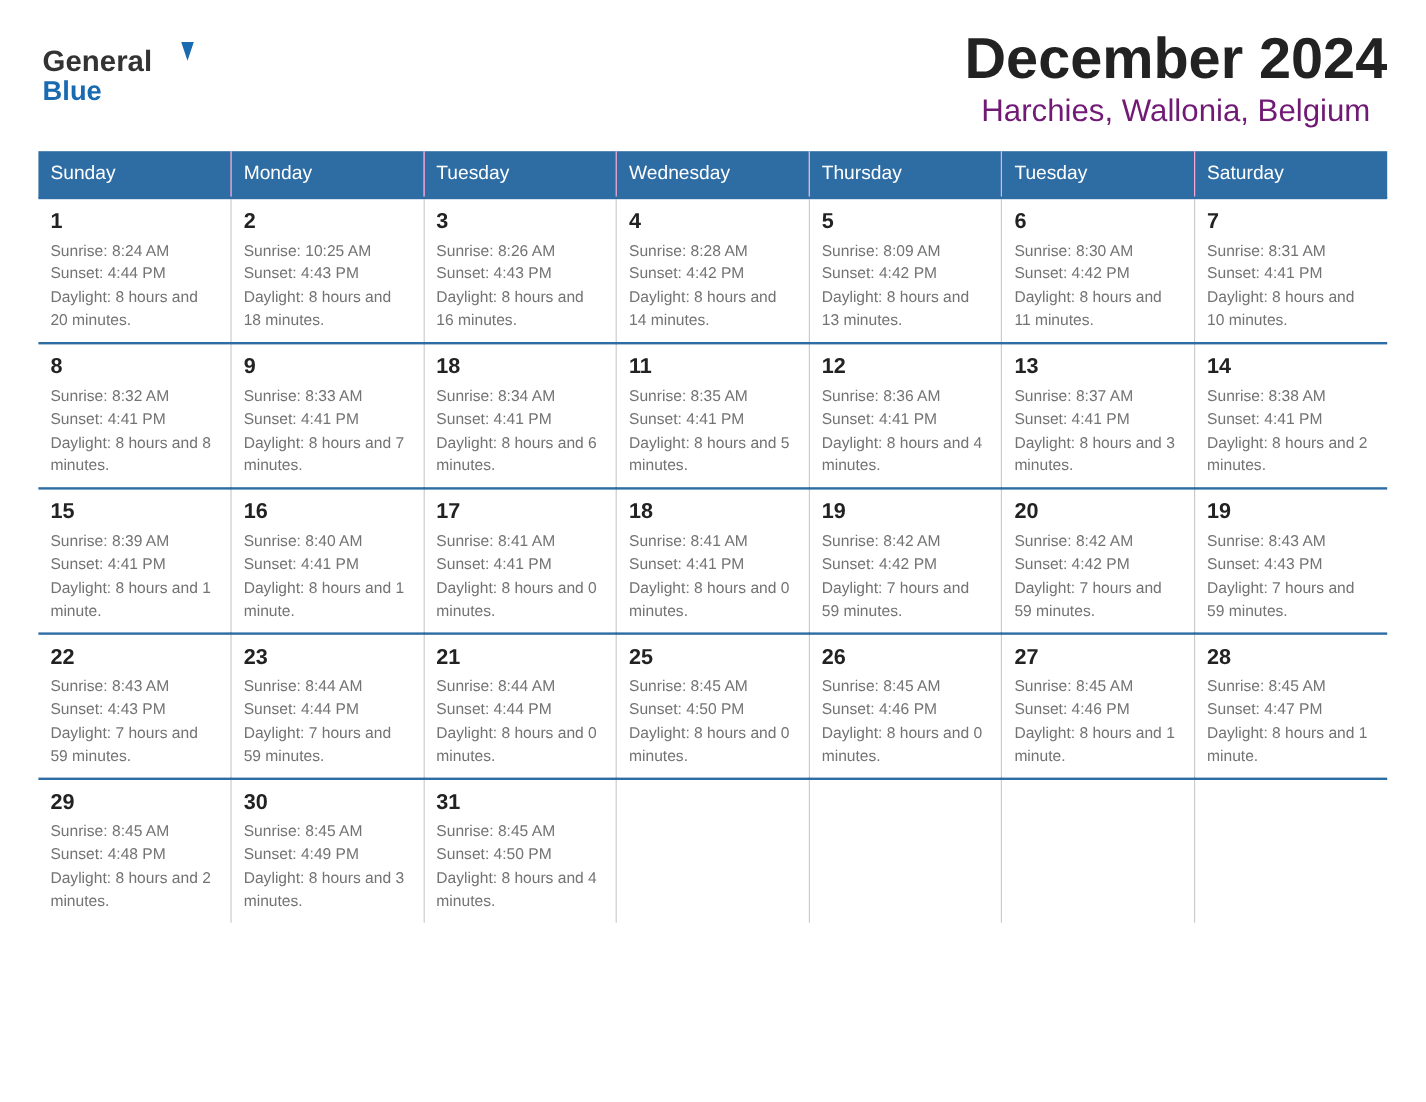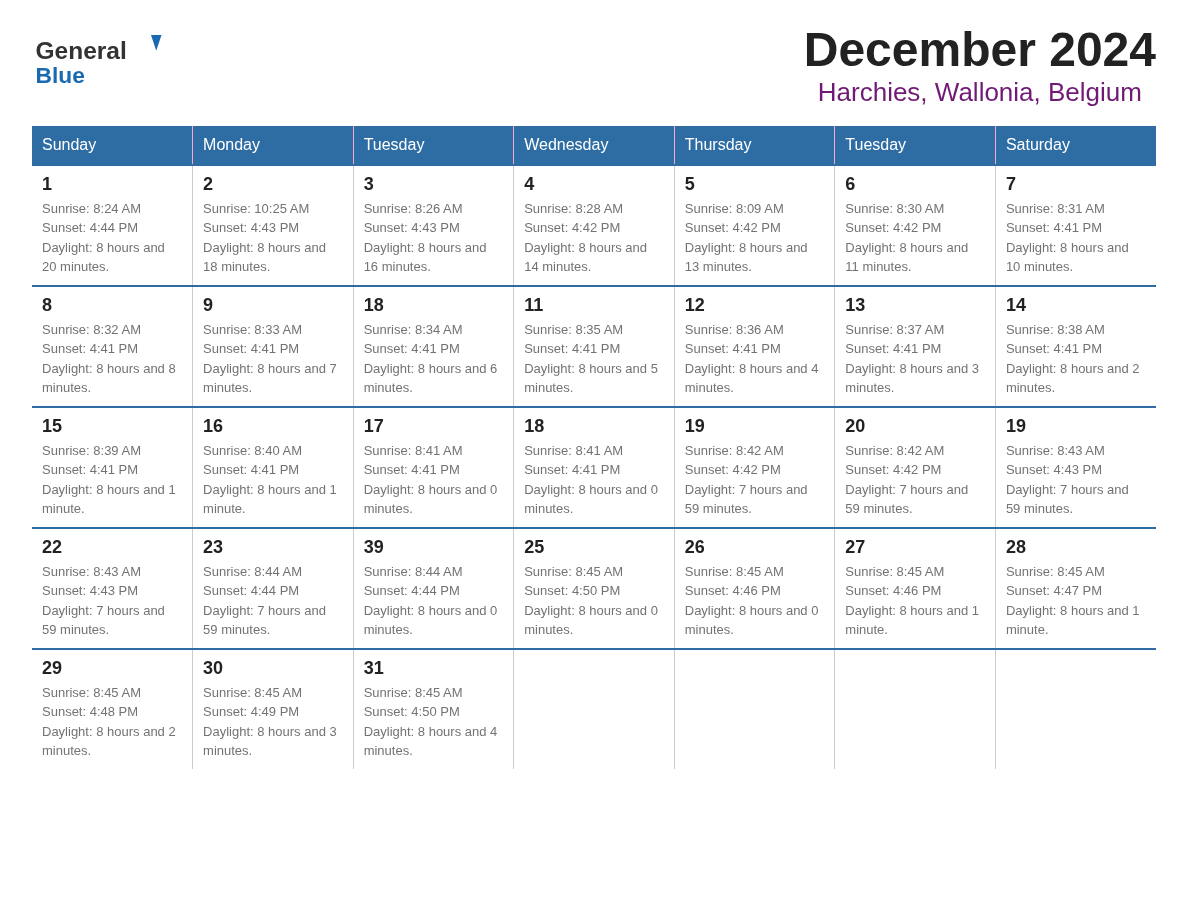--- a/index.html
+++ b/index.html
@@ -307,21 +307,21 @@
       </td>
         <td>
         <span class="day-num">23</span>
         <div class="day-info">
           <span>Sunrise: 8:44 AM</span><br>
           <span>Sunset: 4:44 PM</span><br>
           <span>Daylight: 7 hours and 59 minutes.</span>
         </div>
       </td>
         <td>
-        <span class="day-num">39</span>
+        <span class="day-num">21</span>
         <div class="day-info">
           <span>Sunrise: 8:44 AM</span><br>
           <span>Sunset: 4:44 PM</span><br>
           <span>Daylight: 8 hours and 0 minutes.</span>
         </div>
       </td>
         <td>
         <span class="day-num">25</span>
         <div class="day-info">
           <span>Sunrise: 8:45 AM</span><br>

